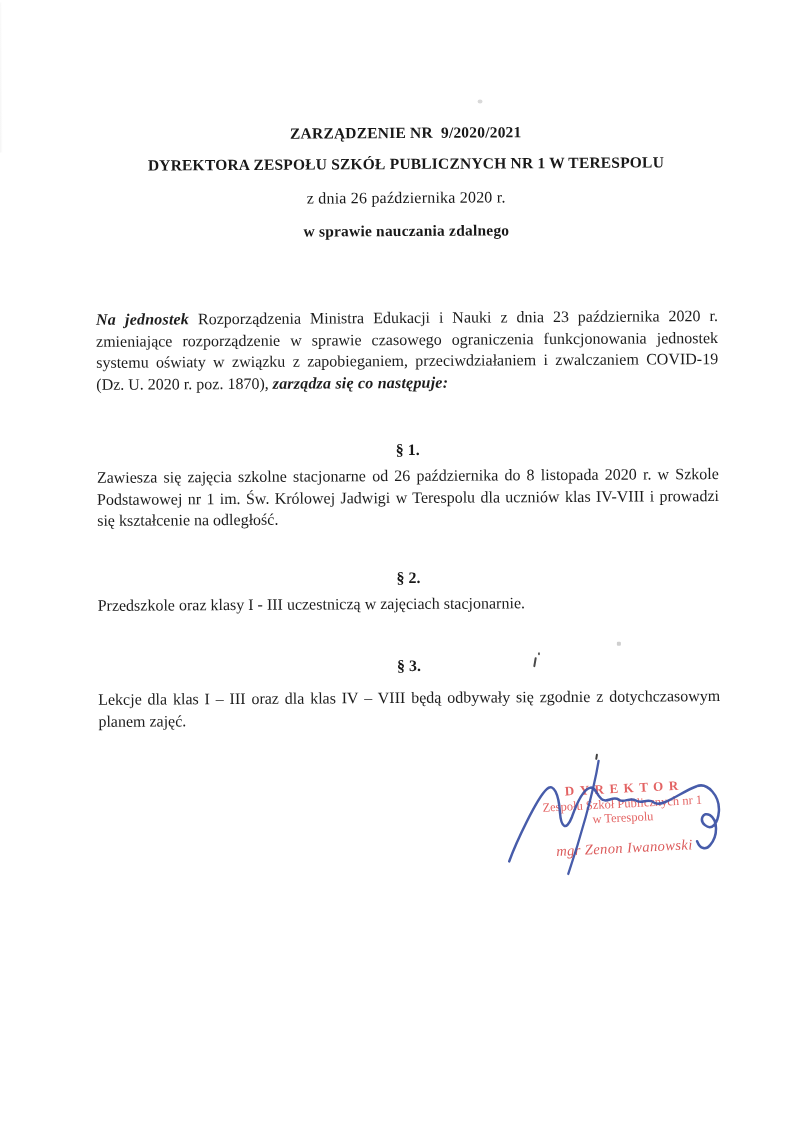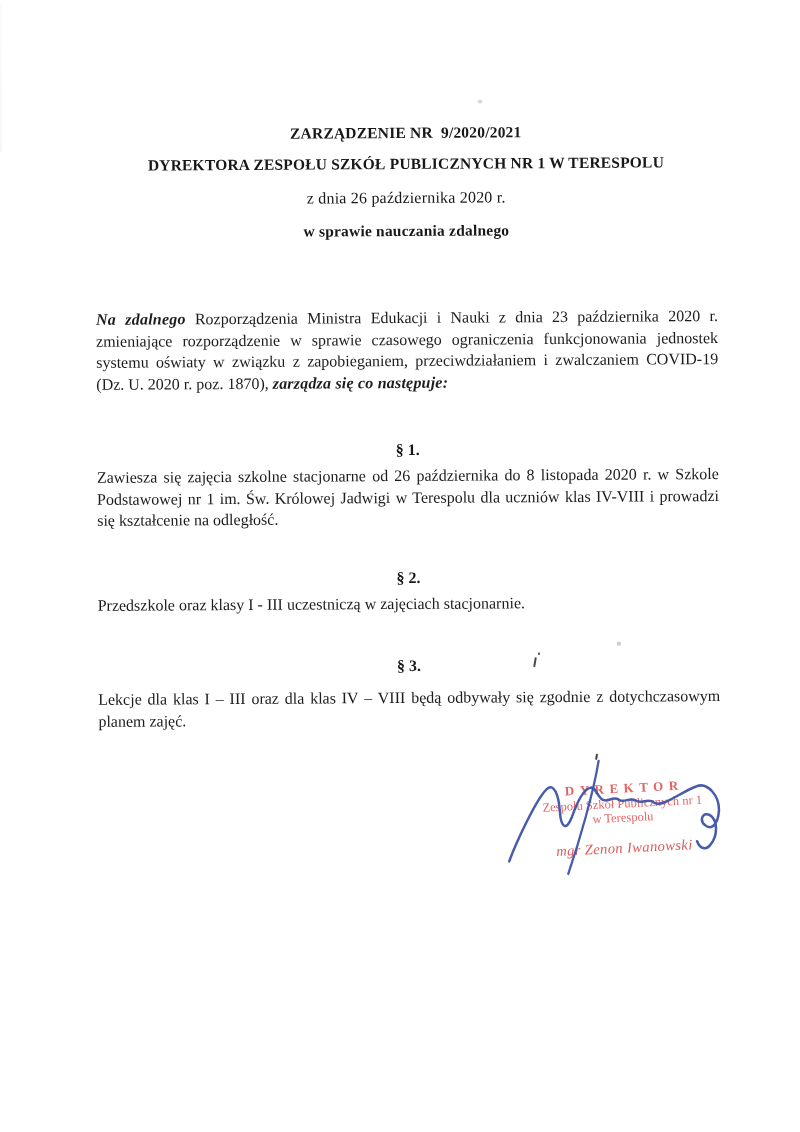--- a/index.html
+++ b/index.html
@@ -80,21 +80,21 @@
     <div class="jmark-stroke"></div>
     <div class="jmark-dot"></div>
     <div class="tick-mark"></div>
 
     <div class="hline" style="top:124px">ZARZĄDZENIE NR&nbsp; 9/2020/2021</div>
     <div class="hline" style="top:155px">DYREKTORA ZESPOŁU SZKÓŁ PUBLICZNYCH NR 1 W TERESPOLU</div>
     <div class="hline regular" style="top:189px">z dnia 26 października 2020 r.</div>
     <div class="hline" style="top:222px;font-size:15.5px">w sprawie nauczania zdalnego</div>
 
     <div class="body-block" style="top:307px">
-      <div class="jl"><b><i>Na zdalnego</i></b> <span>Rozporządzenia Ministra Edukacji i Nauki z dnia 23 października 2020 r.</span></div>
+      <div class="jl"><b><i>Na jednostek</i></b> <span>Rozporządzenia Ministra Edukacji i Nauki z dnia 23 października 2020 r.</span></div>
       <div class="jl">zmieniające rozporządzenie w sprawie czasowego ograniczenia funkcjonowania jednostek</div>
       <div class="jl">systemu oświaty w związku z zapobieganiem, przeciwdziałaniem i zwalczaniem COVID-19</div>
       <div class="ll"><span>(Dz. U. 2020 r. poz. 1870),</span> <b><i>zarządza się co następuje:</i></b></div>
     </div>
 
     <div class="sec-heading" style="top:441px">§ 1.</div>
     <div class="body-block" style="top:465px">
       <div class="jl">Zawiesza się zajęcia szkolne stacjonarne od 26 października do 8 listopada 2020 r. w Szkole</div>
       <div class="jl">Podstawowej nr 1 im. Św. Królowej Jadwigi w Terespolu dla uczniów klas IV-VIII i prowadzi</div>
       <div class="ll">się kształcenie na odległość.</div>

